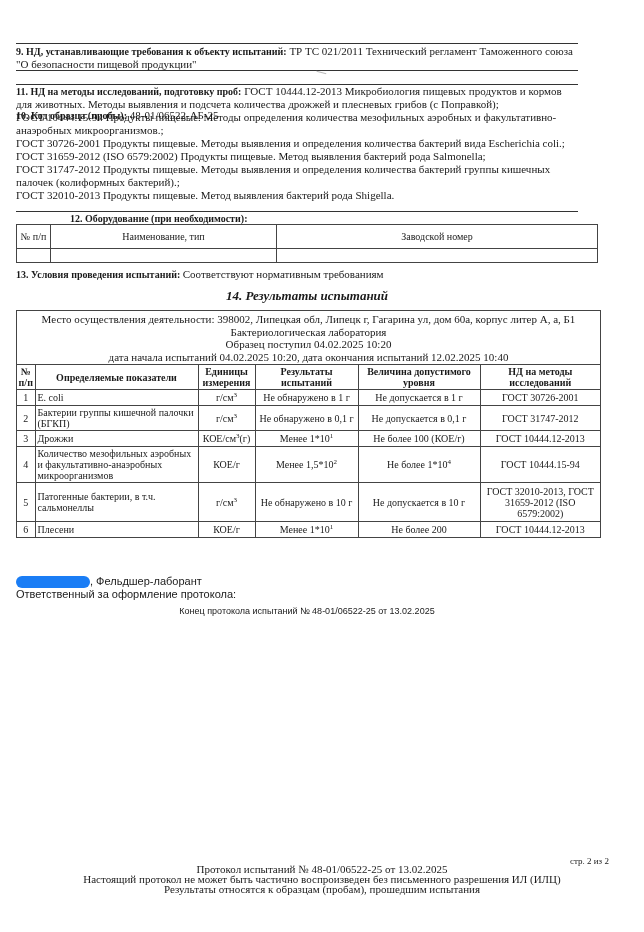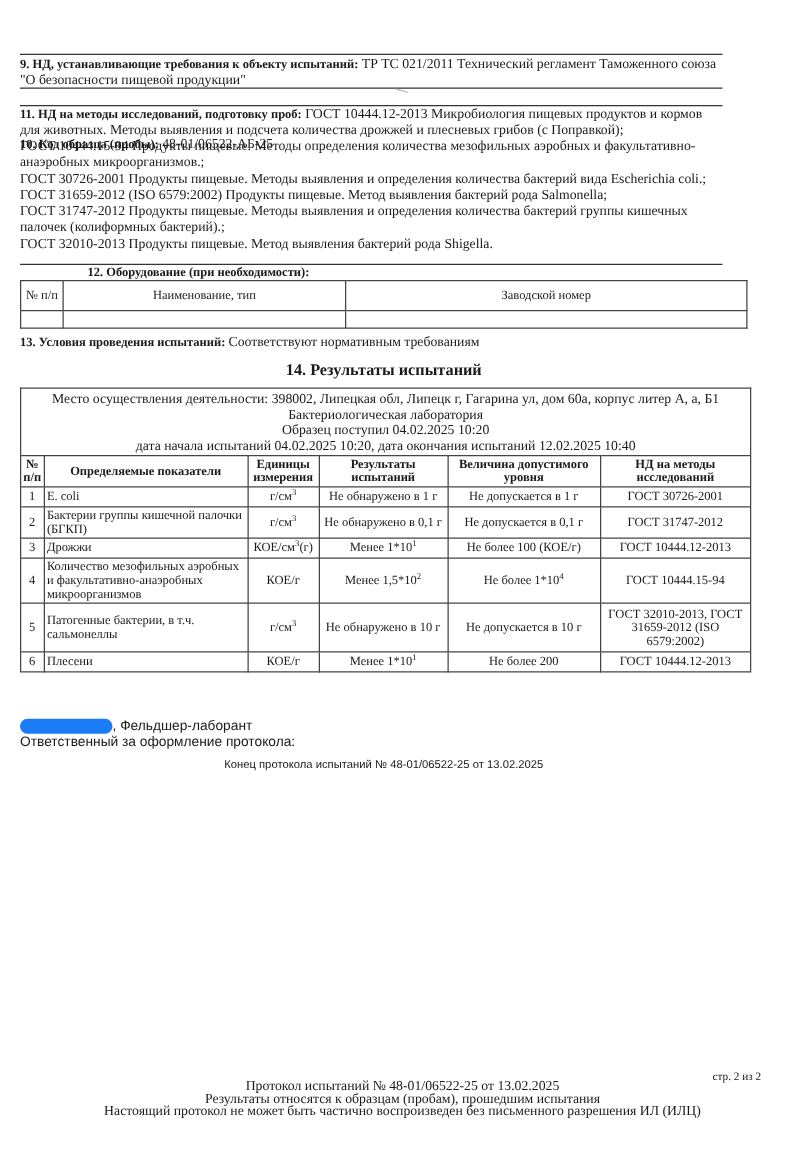--- a/index.html
+++ b/index.html
@@ -15,21 +15,21 @@
     #sec10 { top: 71px; margin-top: 38px; }
     #sec11 { top: 85px; }
 
     #sec12-title { position: absolute; left: 26px; top: 212px; font-size: 10px; font-weight: bold; margin-left: 44px; }
     table.equip { position: absolute; left: 16px; top: 224px; width: 582px; border-collapse: collapse; }
     table.equip td { border: 1px solid #444; font-size: 10px; text-align: center; vertical-align: middle; }
 
     #sec13 { position: absolute; left: 16px; top: 268px; font-size: 10px; }
     #sec13 .v { font-size: 11px; }
 
-    #results-title { position: absolute; left: 0; width: 614px; top: 289px; text-align: center; font-size: 13px; font-weight: bold; }
+    #results-title { position: absolute; left: 0; width: 614px; top: 289px; text-align: center; font-size: 13px; font-weight: bold; font-style: italic; }
 
     .res-box { position: absolute; left: 16px; top: 310px; width: 585px; border: 1px solid #444; border-bottom: none; }
     .res-head { text-align: center; font-size: 11px; line-height: 12.5px; padding: 2px 0 1px 0; }
     table.res { width: 100%; border-collapse: collapse; }
     table.res td, table.res th { border: 1px solid #444; vertical-align: middle; }
     table.res th { font-size: 10px; font-weight: bold; text-align: center; line-height: 11px; padding: 1px 1px; }
     table.res td { font-size: 10px; line-height: 11px; text-align: center; padding: 0 2px; }
     table.res td.l { text-align: left; }
     table.res td.n { font-size: 10px; }
     sup { font-size: 7px; vertical-align: 4px; line-height: 0; }
@@ -169,15 +169,15 @@
   </div>
   <div>Ответственный за оформление протокола:</div>
 </div>
 
 <div id="end">Конец протокола испытаний № 48-01/06522-25 от 13.02.2025</div>
 
 <div id="page-num">стр. 2 из 2</div>
 
 <div id="footer">
   <div>Протокол испытаний № 48-01/06522-25 от 13.02.2025</div>
+  <div>Настоящий протокол не может быть частично воспроизведен без письменного разрешения ИЛ (ИЛЦ)</div>
   <div>Результаты относятся к образцам (пробам), прошедшим испытания</div>
-  <div>Настоящий протокол не может быть частично воспроизведен без письменного разрешения ИЛ (ИЛЦ)</div>
 </div>
 
 </body></html>

